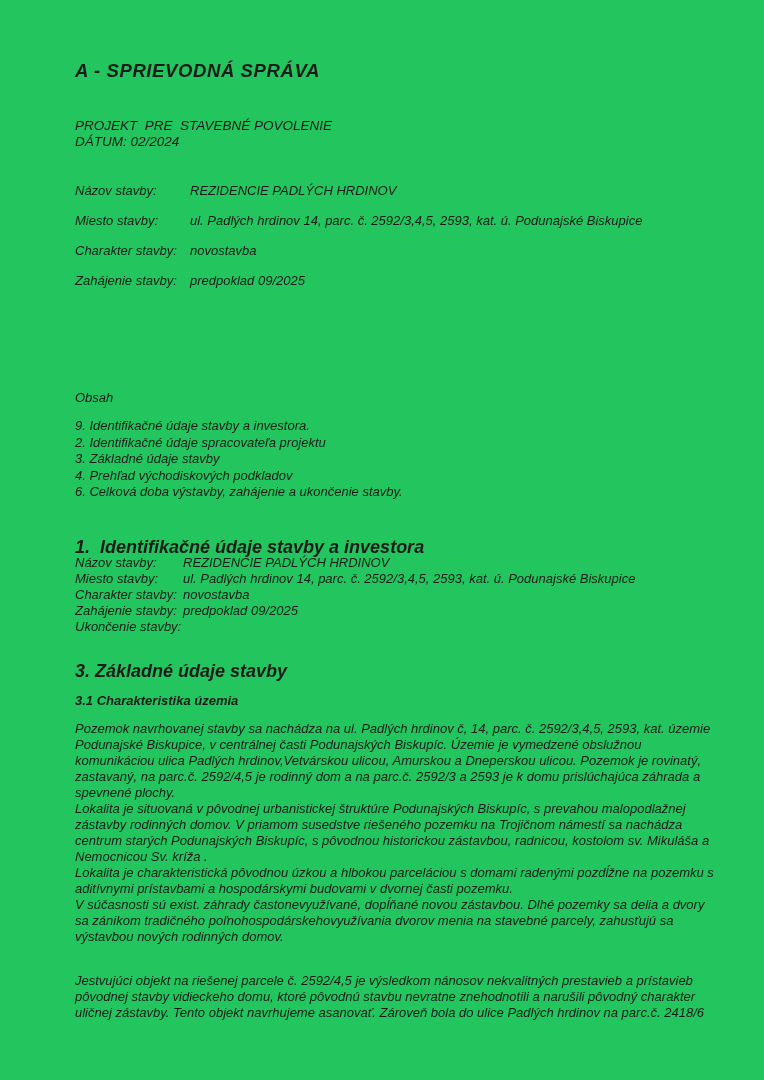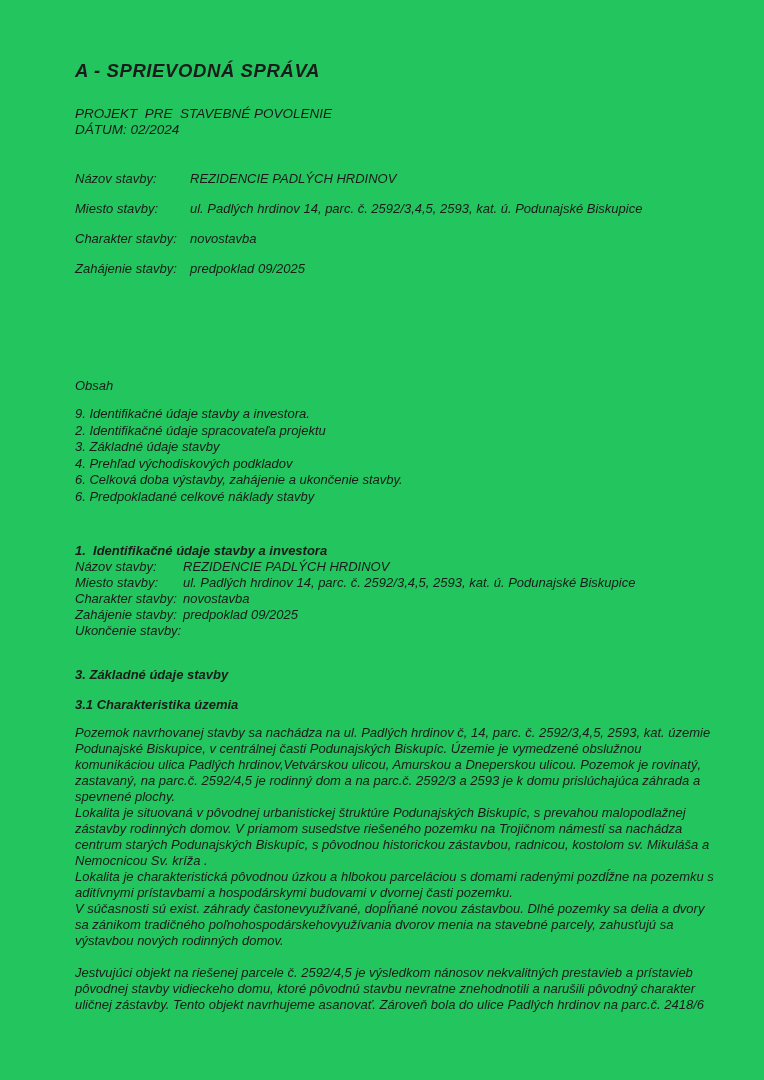--- a/index.html
+++ b/index.html
@@ -21,21 +21,21 @@
     overflow: hidden;
   }
   .doc-title {
     margin: 0;
     font-size: 18.5px;
     font-weight: bold;
     letter-spacing: 0.6px;
     white-space: pre-line;
   }
   .subtitle {
-    margin-top: 24px;
+    margin-top: 36px;
     line-height: 16px;
   }
   .subtitle div {
     white-space: pre;
     font-size: 13.5px;
   }
   .info-block {
     margin-top: 33px;
   }
   .info-row {
@@ -56,21 +56,21 @@
   }
   .toc-list {
     margin-top: 12px;
   }
   .toc-item {
     line-height: 16.5px;
     white-space: pre;
   }
   .section-heading {
     font-weight: bold;
-    font-size: 13px;
+    font-size: 18px;
     line-height: 16px;
     white-space: pre;
     margin: 0;
   }
   .s1-heading { margin-top: 38px; }
   .s1-subheading { margin-top: 14px; font-weight: bold; line-height: 16px; white-space: pre; }
   .s1-rows { margin-top: 0; }
   .s1-row {
     display: flex;
     align-items: baseline;
@@ -81,21 +81,21 @@
   .s1-row .val { flex: 1; }
   .s3-heading { margin-top: 28px; }
   .s3-subheading { margin-top: 14px; font-weight: bold; line-height: 16px; white-space: pre; }
   .body-paragraph {
     margin-top: 12px;
     line-height: 16px;
     white-space: pre-line;
     width: 685px;
   }
   .body-paragraph + .body-paragraph {
-    margin-top: 16px;
+    margin-top: 28px;
   }
 </style>
 </head>
 <body>
 
 <div class="page">
 
   <h1 class="doc-title">A - SPRIEVODNÁ SPRÁVA</h1>
 
   <div class="subtitle">
@@ -123,21 +123,20 @@
   </div>
 
   <div class="toc">
     <div class="toc-heading">Obsah</div>
     <div class="toc-list">
       <div class="toc-item">9. Identifikačné údaje stavby a investora.</div>
       <div class="toc-item">2. Identifikačné údaje spracovateľa projektu</div>
       <div class="toc-item">3. Základné údaje stavby</div>
       <div class="toc-item">4. Prehľad východiskových podkladov</div>
       <div class="toc-item">6. Celková doba výstavby, zahájenie a ukončenie stavby.</div>
-      <div class="toc-item">6. Predpokladané celkové náklady stavby</div>
     </div>
   </div>
 
   <div class="section">
     <div class="section-heading s1-heading">1.  Identifikačné údaje stavby a investora</div>
     <div class="s1-rows">
       <div class="s1-row">
         <span class="lbl">Názov stavby:</span>
         <span class="val">REZIDENCIE PADLÝCH HRDINOV</span>
       </div>

